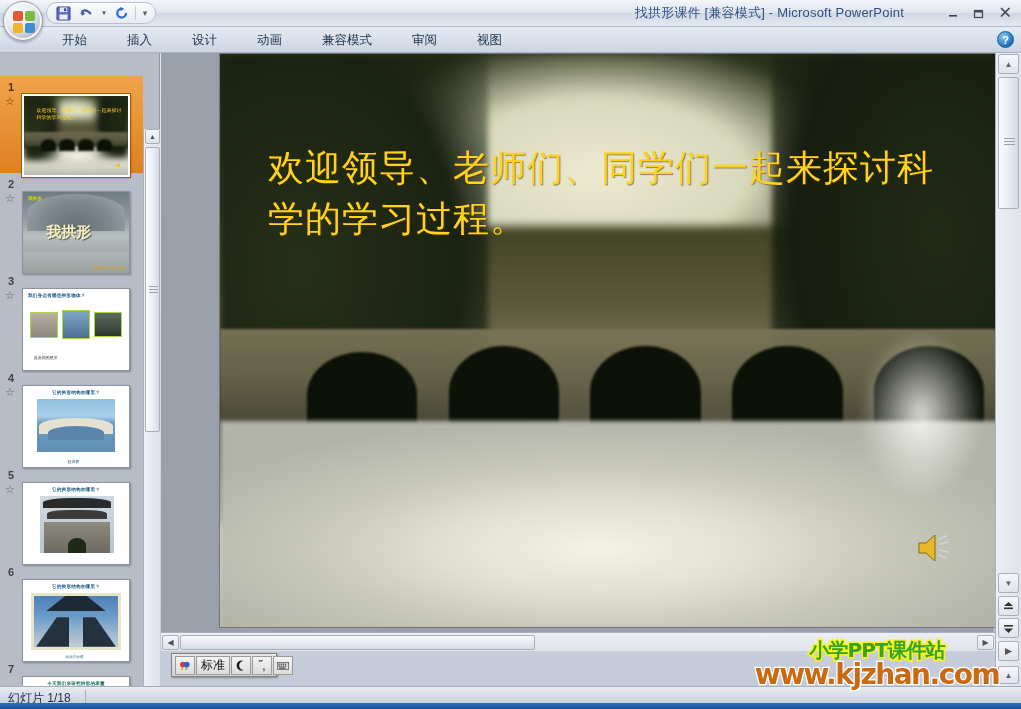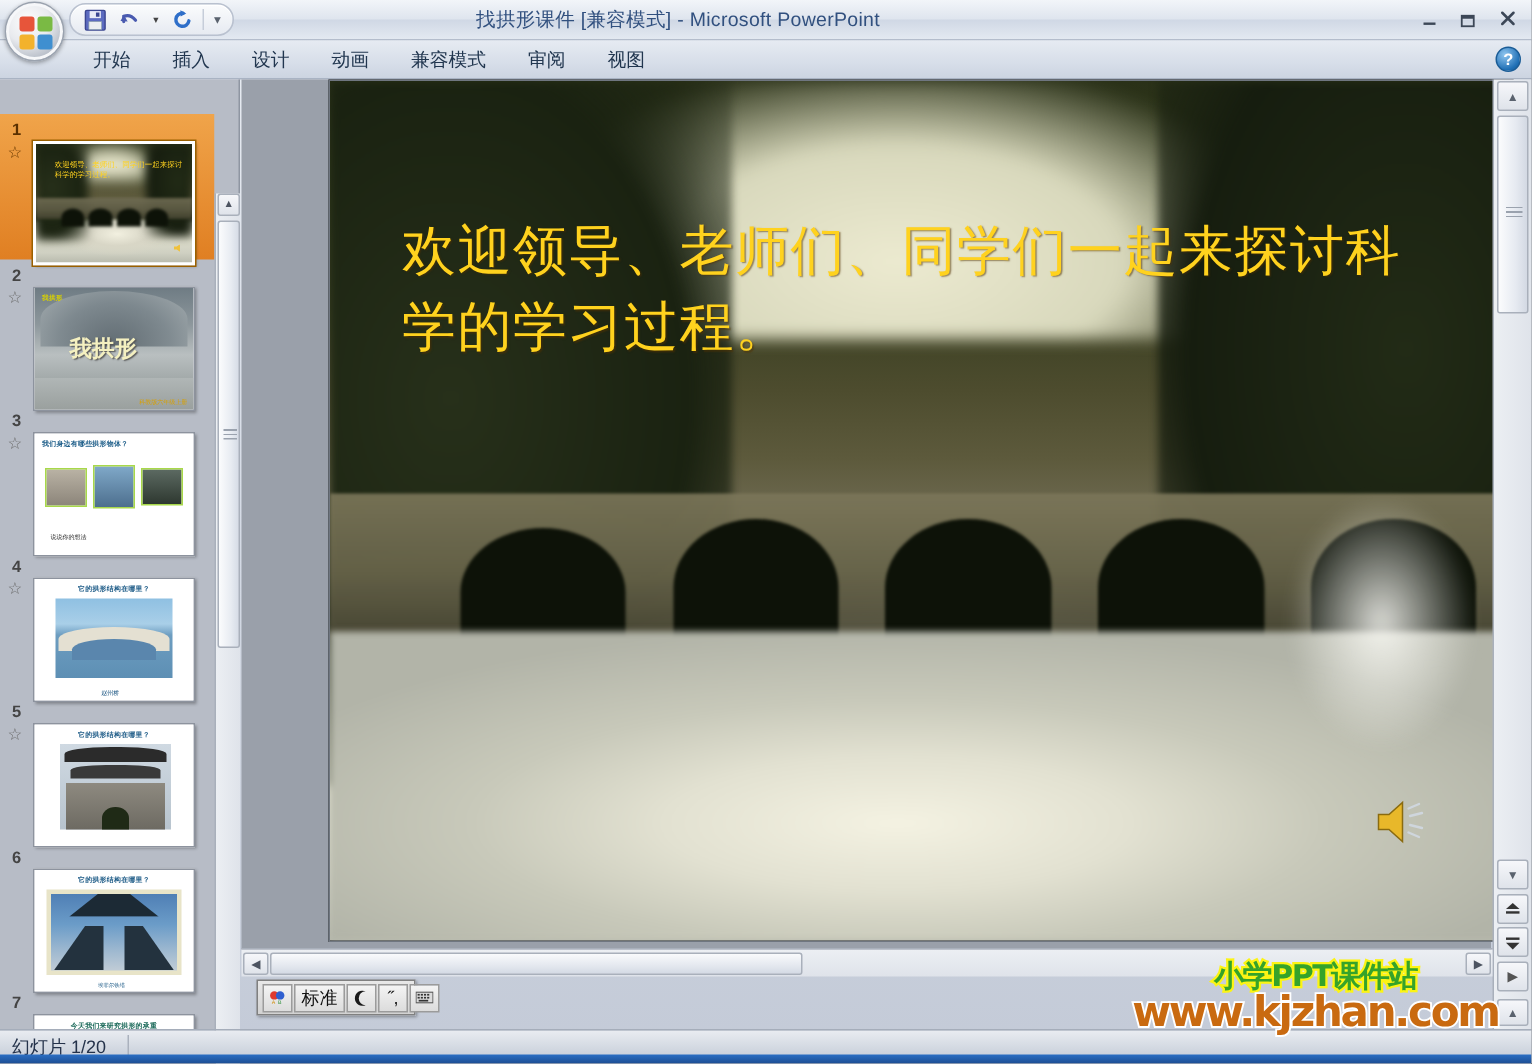--- a/index.html
+++ b/index.html
@@ -47,36 +47,36 @@
     border: 1px solid #b9c1cf; border-radius: 11px;
     box-shadow: inset 0 1px 0 #fff;
   }
   .qat-btn {
     width: 20px; height: 18px; display: flex; align-items: center; justify-content: center;
     border-radius: 3px; cursor: default;
   }
   .qat-sep { width: 1px; height: 14px; background: #c6cdd9; }
   .tb-title {
     position: absolute; left: 0; top: 4px; width: 904px;
-    text-align: center; font-size: 13px; color: #31507f;
+    text-align: right; font-size: 13px; color: #31507f;
     letter-spacing: .2px; pointer-events: none;
   }
   .winbtns { position: absolute; right: 4px; top: 3px; display: flex; gap: 2px; }
   .winbtn {
     width: 24px; height: 19px; display: flex; align-items: center; justify-content: center;
     font-size: 11px; color: #3c4757;
   }
 
   
   .ribbon {
     position: absolute; left: 0; top: 27px; width: 1021px; height: 26px;
     background: linear-gradient(#e6ebf2, #d7dee9 60%, #ccd4e1);
     border-bottom: 1px solid #a9b3c3;
   }
-  .tabs { position: absolute; left: 48px; top: 0; display: flex; height: 26px; }
+  .tabs { position: absolute; left: 48px; top: 0; display: flex; height: 26px; gap: 12px; }
   .tab {
     padding: 0 14px; height: 26px; line-height: 26px;
     font-size: 12.5px; color: #21364f; white-space: nowrap;
   }
   .help-btn {
     position: absolute; right: 7px; top: 4px; width: 17px; height: 17px; border-radius: 50%;
     background: radial-gradient(circle at 35% 30%, #8fc6f0, #1f6fb5 70%, #16558c);
     color: #fff; font-size: 11px; font-weight: bold; text-align: center; line-height: 17px;
     border: 1px solid #macro; border: 1px solid #1a5c96;
   }
@@ -246,21 +246,21 @@
     background: linear-gradient(90deg,#fbfcfd,#e8ecf2 60%,#d6dce6);
     border:1px solid #a9b0bb; border-radius:2px; }
   .ls-grip { position:absolute; left:3px; top:138px; width:9px; height:7px;
     background: repeating-linear-gradient(#9aa2ae 0 1px, transparent 1px 3px); }
 
   
   .ime {
     position: absolute; left: 171px; top: 653px; width: 106px; height: 24px;
     background: linear-gradient(#e8e8e8, #d2d2d2);
     border: 1px solid #808080;
-    display: flex; align-items: center; gap: 1px; padding: 1px 2px;
+    display: flex; align-items: flex-end; gap: 1px; padding: 1px 2px;
     box-shadow: 1px 1px 2px rgba(0,0,0,.35);
   }
   .ime-grip { width: 5px; height: 18px;
     background: repeating-linear-gradient(90deg,#fff 0 1px,#9a9a9a 1px 2px); }
   .ime-btn {
     height: 19px; min-width: 20px; padding: 0 3px;
     background: linear-gradient(#f4f4f4,#dcdcdc);
     border: 1px solid #9b9b9b;
     display:flex; align-items:center; justify-content:center;
     font-size: 12px; color: #111;
@@ -599,17 +599,17 @@
       </svg>
     </div>
   </div>
 
   <div class="watermark">
     <div class="wm-top">小学PPT课件站</div>
     <div class="wm-bot">www.kjzhan.com</div>
   </div>
 
   <div class="statusbar">
-    <div class="status-left">幻灯片 1/20</div>
+    <div class="status-left">幻灯片 1/18</div>
   </div>
   <div class="taskbar-left"></div>
 
 </div>
 
 </body></html>

